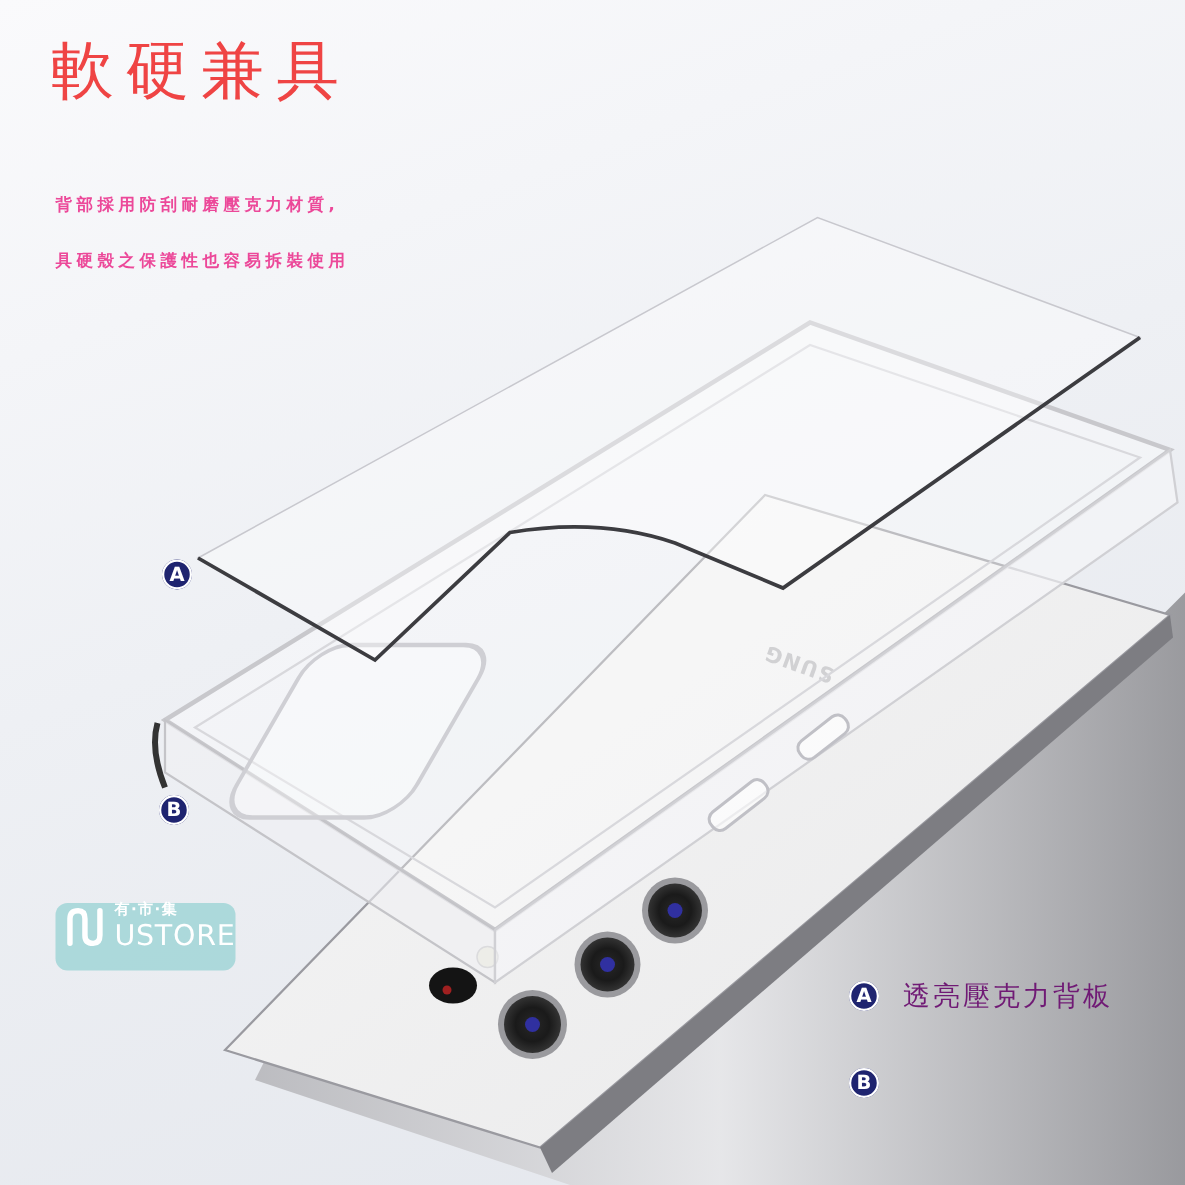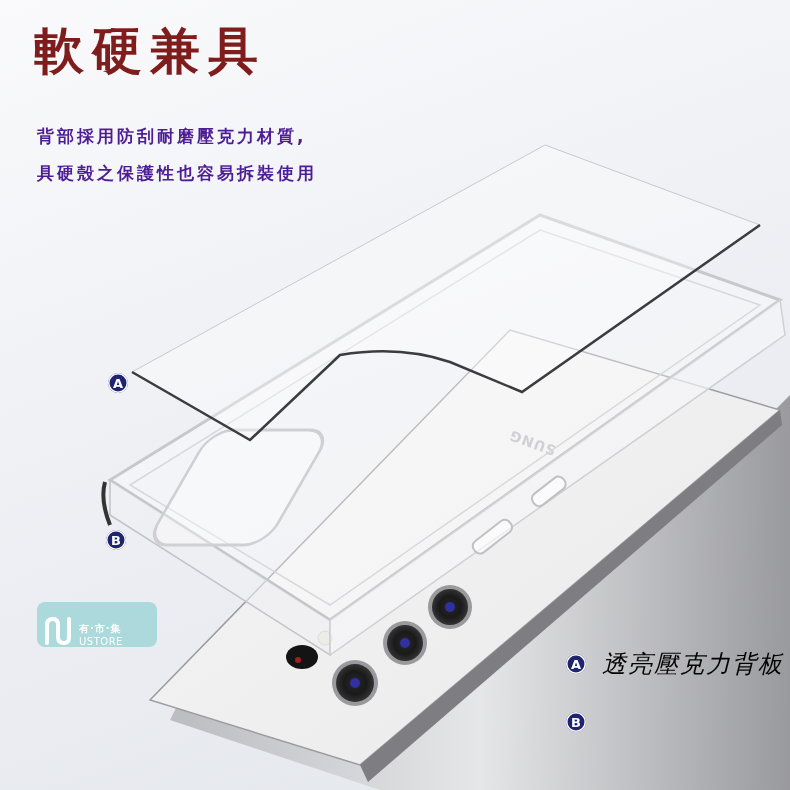--- a/index.html
+++ b/index.html
@@ -4,58 +4,58 @@
   <style>
     html, body { margin: 0; padding: 0; }
     body {
       width: 790px; height: 790px; overflow: hidden; position: relative;
       background: linear-gradient(160deg, #fafafc 0%, #eef0f4 45%, #e3e6ec 100%);
       font-family: "DejaVu Sans", "Liberation Sans", sans-serif;
     }
     .title {
       position: absolute; left: 34px; top: 26px;
       font-family: "DejaVu Serif", "Liberation Serif", serif;
-      font-size: 50px; font-weight: 700; color: #7f1d1d;
+      font-size: 42px; font-weight: 400; color: #ef4444;
       letter-spacing: 8px; line-height: 1;
     }
     .desc {
       position: absolute; left: 37px; top: 118px;
-      font-size: 17px; color: #4c1d95; letter-spacing: 3px; line-height: 37px;
+      font-size: 11px; color: #ec4899; letter-spacing: 3px; line-height: 37px;
       font-weight: 600;
     }
     .desc div { white-space: nowrap; }
     .scene { position: absolute; left: 0; top: 0; width: 790px; height: 790px; }
     .marker {
       position: absolute; width: 20px; height: 20px; border-radius: 50%;
       background: #1f2470; color: #fff; font-weight: 700; font-size: 13px;
       display: flex; align-items: center; justify-content: center;
       font-family: "DejaVu Sans", sans-serif;
       box-shadow: 0 0 0 1.5px #fff inset;
     }
     .legend {
       position: absolute; left: 566px; top: 650px;
     }
     .legend-row {
       display: flex; align-items: center; height: 28px; margin-bottom: 30px;
     }
     .legend-row .marker { position: static; margin-right: 16px; }
     .legend-label {
-      font-size: 24px; color: #000000; letter-spacing: 2px; white-space: nowrap; font-style: italic;
+      font-size: 18px; color: #701a75; letter-spacing: 2px; white-space: nowrap;
     }
     .watermark {
       position: absolute; left: 37px; top: 602px; width: 120px; height: 45px;
       background: rgba(120, 200, 200, 0.55); border-radius: 8px;
-      display: flex; align-items: flex-end; padding-left: 6px; box-sizing: border-box;
+      display: flex; align-items: flex-start; padding-left: 6px; box-sizing: border-box;
     }
     .wm-logo {
       width: 30px; height: 32px; margin-right: 6px;
     }
     .wm-text { color: #fff; line-height: 1; }
     .wm-cn { font-size: 10px; font-weight: 700; letter-spacing: 1px; margin-bottom: 3px; }
-    .wm-en { font-size: 10px; letter-spacing: 0.5px; }
+    .wm-en { font-size: 19px; letter-spacing: 0.5px; }
   </style>
 </head>
 <body>
 
 <div class="scene">
   <svg width="790" height="790" viewBox="0 0 790 790" xmlns="http://www.w3.org/2000/svg">
     <defs>
       <linearGradient id="phoneBody" x1="0" y1="0" x2="1" y2="1">
         <stop offset="0" stop-color="#f6f6f6"></stop>
         <stop offset="1" stop-color="#e9e9ea"></stop>

